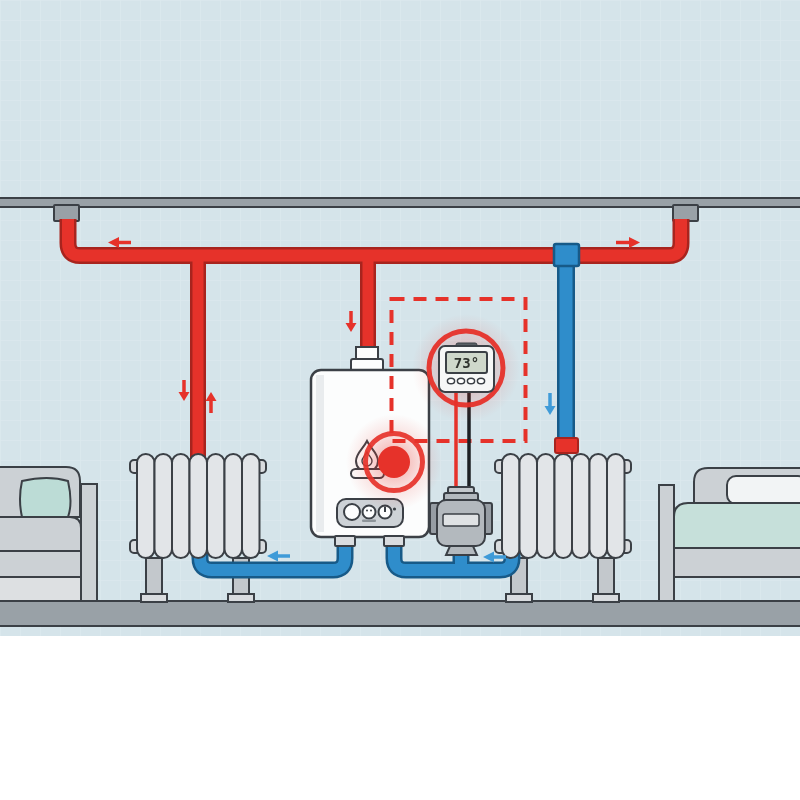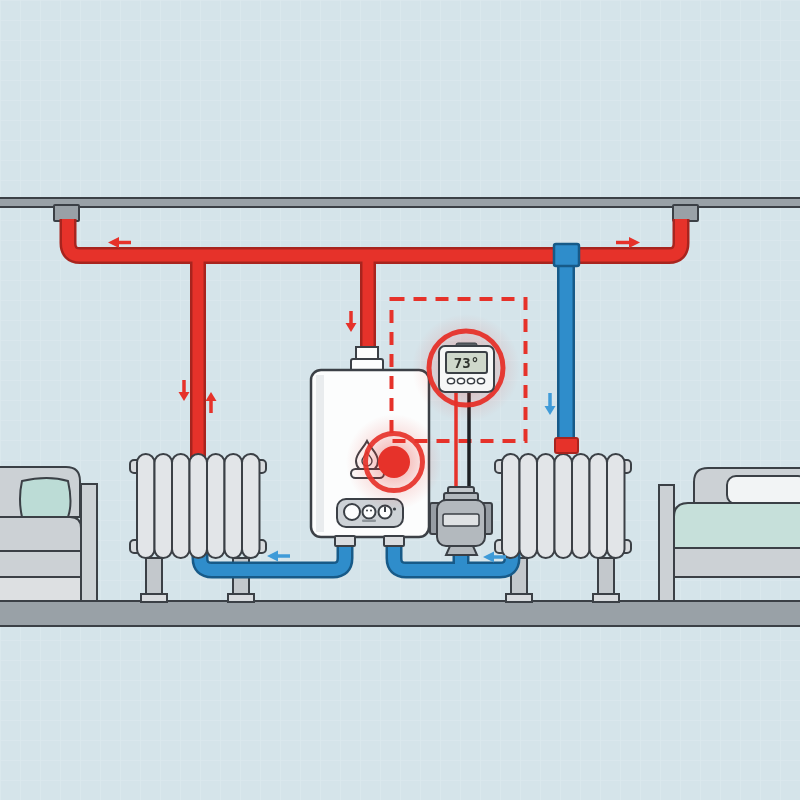--- a/index.html
+++ b/index.html
@@ -1,16 +1,16 @@
 <!DOCTYPE html>
 <html style="--bg: #d5e4ea; --grid: #e4eef2; --ink: #3b4046; --structure: #99a1a7; --red: #e6322a; --red_dark: #a8241e; --blue: #2f8dcb; --blue_dark: #175a88; --arrow_blue: #3f9bd8; --radiator: #e2e5e8; --radiator_cap: #d9dcdf; --leg: #c3c8cc; --furniture: #ccd1d5; --furniture_light: #dde0e2; --sofa_pillow: #bcdcd6; --mattress: #c6e0da; --bed_pillow: #f2f4f5; --boiler: #fcfdfd; --boiler_shade: #e9ecee; --panel: #cdd2d6; --pump: #b3b9be; --pump_dark: #969da4; --pump_light: #dfe2e4; --pump_collar: #c3c8cc; --thermostat_body: #f6f7f7; --lcd: #cfd8cb; --lcd_text: #2f332e; --wire_black: #1d2023;"><head>
 <meta charset="utf-8">
 <style>
   html,body{margin:0;padding:0;background:#fff;}
-  .canvas{position:relative;width:800px;height:800px;overflow:hidden;background:var(--bg,#d5e4ea);
+  .canvas{position:relative;width:800px;height:636px;overflow:hidden;background:var(--bg,#d5e4ea);
           font-family:"DejaVu Sans",sans-serif;}
   svg{position:absolute;left:0;top:0;}
   .ink    {stroke:var(--ink,#3b4046);}
   .s-red  {stroke:var(--red,#e6322a);}
   .s-redd {stroke:var(--red_dark,#a8241e);}
   .f-red  {fill:var(--red,#e6322a);}
   .s-blue {stroke:var(--blue,#2f8dcb);}
   .s-blued{stroke:var(--blue_dark,#175a88);}
   .s-ablue{stroke:var(--arrow_blue,#3f9bd8);}
   .f-ablue{fill:var(--arrow_blue,#3f9bd8);}

